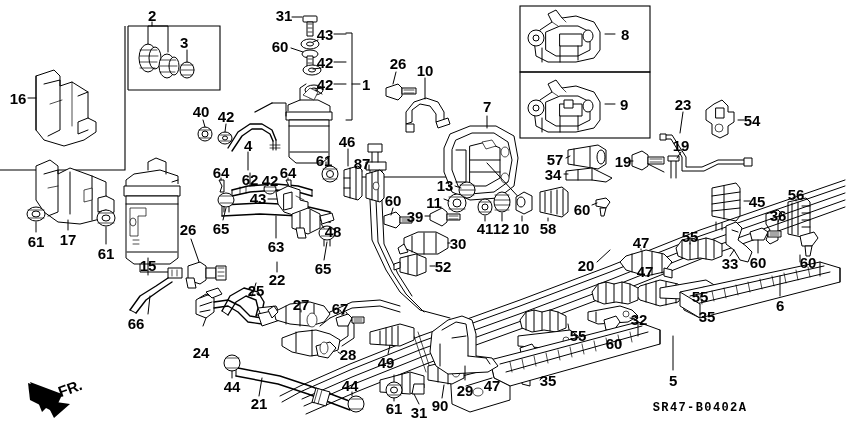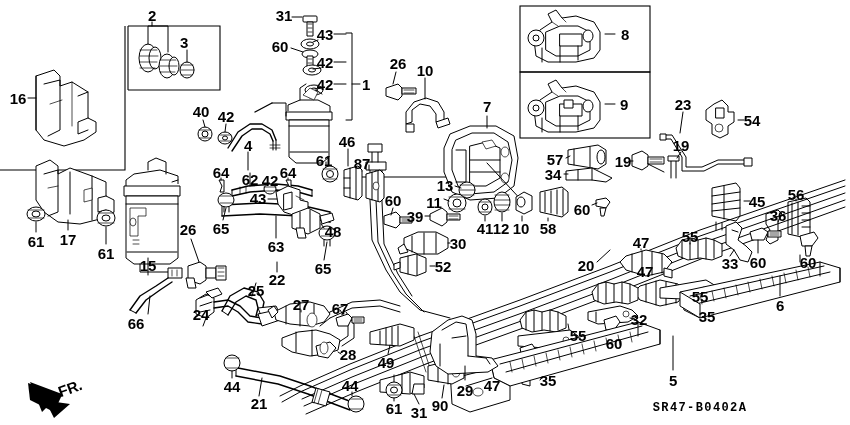--- a/index.html
+++ b/index.html
@@ -794,21 +794,21 @@
   <div class="callout" style="left:256px;top:290px">25</div>
   <div class="callout" style="left:458px;top:243px">30</div>
   <div class="callout" style="left:443px;top:266px">52</div>
   <div class="callout" style="left:586px;top:265px">20</div>
   <div class="callout" style="left:641px;top:242px">47</div>
   <div class="callout" style="left:690px;top:236px">55</div>
   <div class="callout" style="left:730px;top:263px">33</div>
   <div class="callout" style="left:758px;top:262px">60</div>
   <div class="callout" style="left:808px;top:262px">60</div>
   <div class="callout" style="left:780px;top:305px">6</div>
-  <div class="callout" style="left:201px;top:314px">24</div>
+  <div class="callout" style="left:201px;top:352px">24</div>
   <div class="callout" style="left:136px;top:323px">66</div>
   <div class="callout" style="left:301px;top:304px">27</div>
   <div class="callout" style="left:340px;top:308px">67</div>
   <div class="callout" style="left:348px;top:354px">28</div>
   <div class="callout" style="left:232px;top:386px">44</div>
   <div class="callout" style="left:259px;top:403px">21</div>
   <div class="callout" style="left:350px;top:385px">44</div>
   <div class="callout" style="left:386px;top:362px">49</div>
   <div class="callout" style="left:394px;top:408px">61</div>
   <div class="callout" style="left:419px;top:412px">31</div>

